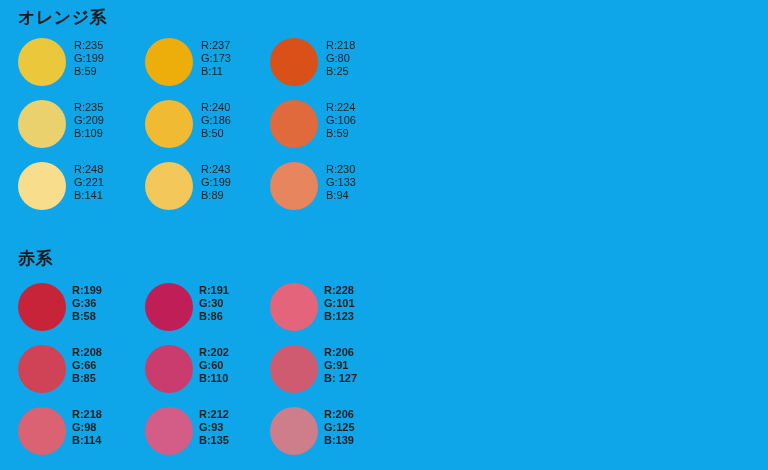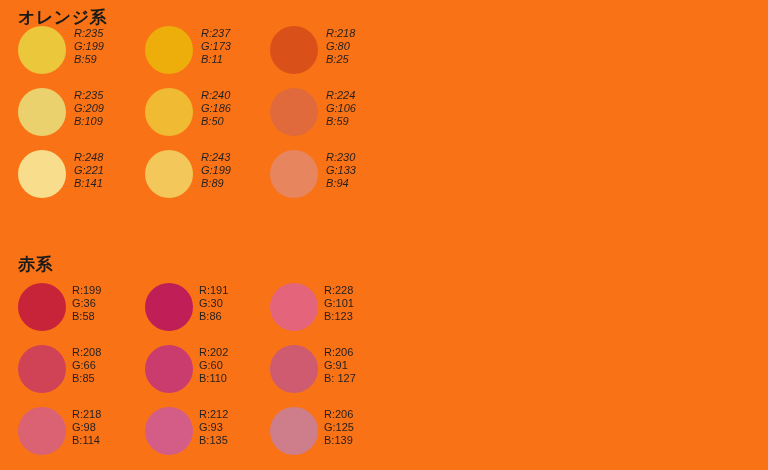--- a/index.html
+++ b/index.html
@@ -63,33 +63,33 @@
   .swatch-label {
     position: absolute;
     top: 1px;
     font-size: 11px;
     line-height: 13.2px;
     color: #231f20;
     white-space: pre;
   }
   
   .sec-orange .swatch-label { left: 56px; }
-  .sec-red .swatch-label    { left: 54px; }
+  .sec-red .swatch-label    { left: 54px; font-weight: bold; }
 
   .swatch-label span {
     display: block;
   }
 </style>
 </head>
 <body>
 
-<div class="page" style="background: #f97316;">
+<div class="page" style="background: #0ea5e9;">
 
 <div class="section-heading" style="left: 18px; top: 8px;">オレンジ系</div>
-    <div class="swatch-grid sec-orange" style="top: 26px; font-style: italic;">
+    <div class="swatch-grid sec-orange" style="top: 38px;">
       <div class="swatch-row">
         <div class="swatch-cell col-0">
           <div class="swatch-dot" style="background: rgb(235, 199, 59);"></div>
           <div class="swatch-label"><span>R:235</span><span>G:199</span><span>B:59</span></div>
         </div>
         <div class="swatch-cell col-1">
           <div class="swatch-dot" style="background: rgb(237, 173, 11);"></div>
           <div class="swatch-label"><span>R:237</span><span>G:173</span><span>B:11</span></div>
         </div>
         <div class="swatch-cell col-2">
@@ -119,21 +119,21 @@
         <div class="swatch-cell col-1">
           <div class="swatch-dot" style="background: rgb(243, 199, 89);"></div>
           <div class="swatch-label"><span>R:243</span><span>G:199</span><span>B:89</span></div>
         </div>
         <div class="swatch-cell col-2">
           <div class="swatch-dot" style="background: rgb(230, 133, 94);"></div>
           <div class="swatch-label"><span>R:230</span><span>G:133</span><span>B:94</span></div>
         </div>
       </div>
     </div>
-    <div class="section-heading" style="left: 18px; top: 255px;">赤系</div>
+    <div class="section-heading" style="left: 18px; top: 249px;">赤系</div>
     <div class="swatch-grid sec-red" style="top: 283px;">
       <div class="swatch-row">
         <div class="swatch-cell col-0">
           <div class="swatch-dot" style="background: rgb(199, 36, 58);"></div>
           <div class="swatch-label"><span>R:199</span><span>G:36</span><span>B:58</span></div>
         </div>
         <div class="swatch-cell col-1">
           <div class="swatch-dot" style="background: rgb(191, 30, 86);"></div>
           <div class="swatch-label"><span>R:191</span><span>G:30</span><span>B:86</span></div>
         </div>

